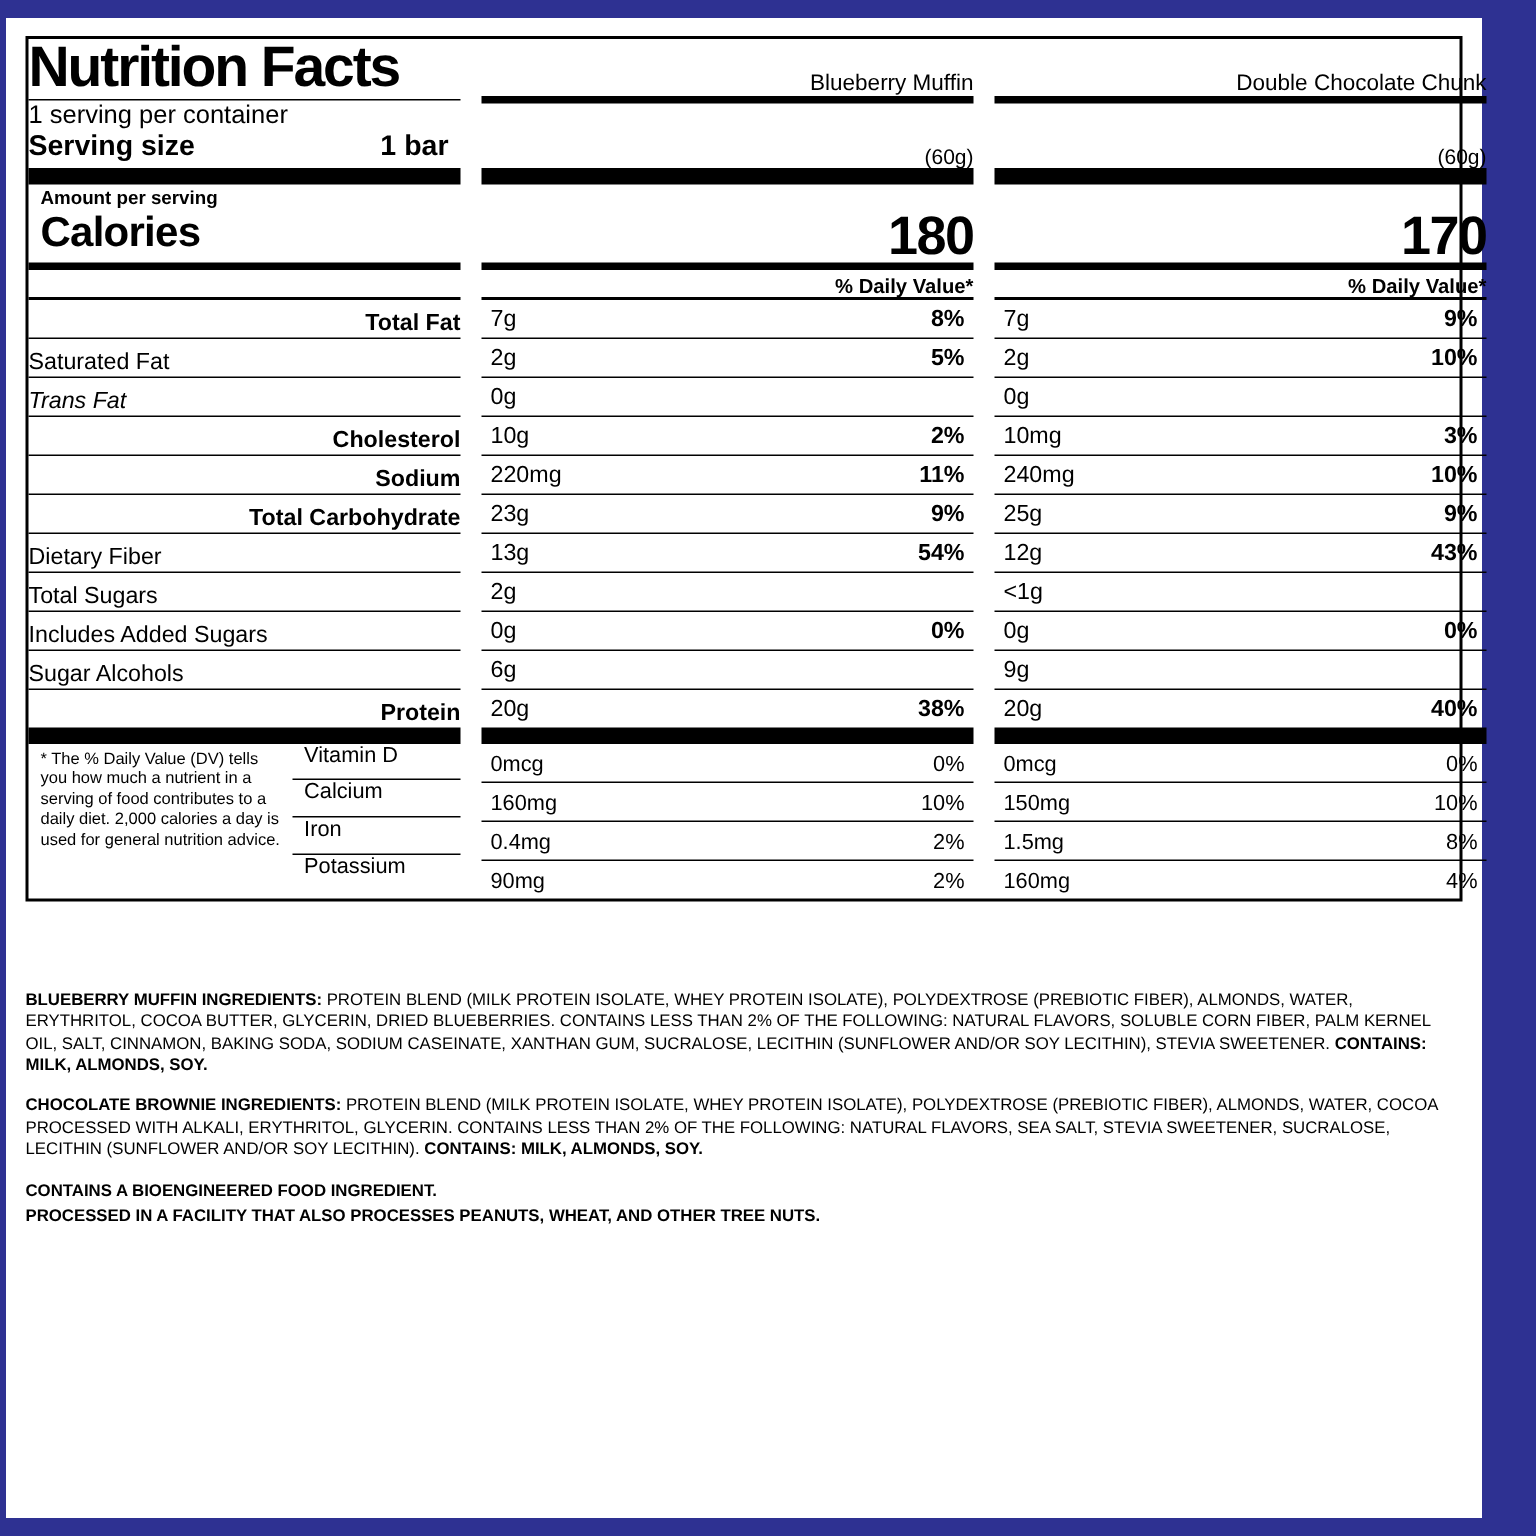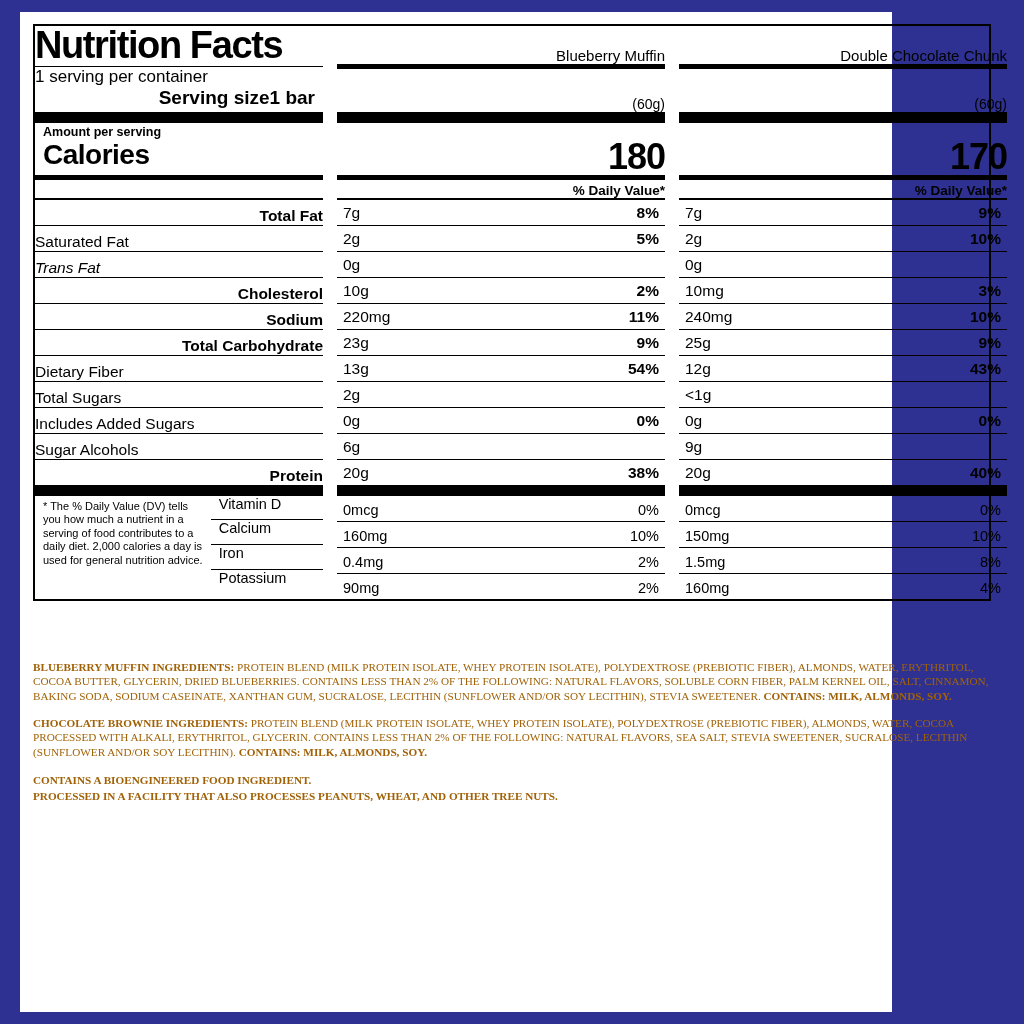--- a/index.html
+++ b/index.html
@@ -8,23 +8,23 @@
   }
   body {
     width: 1024px;
     height: 1024px;
     background: #2e3192;
     font-family: "Liberation Sans", sans-serif;
     -webkit-font-smoothing: antialiased;
   }
   .page {
     position: absolute;
-    left: 20px;
+    left: 4px;
     top: 12px;
-    width: 872px;
+    width: 984px;
     height: 1000px;
     background: #ffffff;
     box-sizing: border-box;
   }
   .panel {
     position: absolute;
     left: 13px;
     top: 12px;
     width: 958px;
     box-sizing: border-box;
@@ -64,21 +64,21 @@
   }
   .serv-line {
     font-size: 17px;
     padding: 2px 8px 1px 8px;
   }
   .serv-size {
     font-size: 19px;
     font-weight: bold;
     padding: 0 8px 3px 0;
     display: flex;
-    justify-content: flex-end;
+    justify-content: space-between;
   }
   .flavor {
     font-size: 15px;
     text-align: right;
     padding: 0 6px 4px 6px;
     white-space: nowrap;
   }
   .grams {
     font-size: 14px;
     text-align: right;
@@ -152,22 +152,21 @@
   }
   .vit-split { display: flex; justify-content: space-between; }
   .vit-split .note { width: 170px; }
   .vit-split .names { width: 118px; }
 
   
   .ingredients {
     position: absolute;
     left: 13px;
     width: 958px;
-    color: #a16207;
-    font-family: Liberation Serif, serif;
+    color: #000000;
   }
   .ing-block {
     font-size: 11.2px;
     line-height: 1.28;
     margin-bottom: 13px;
     text-align: left;
   }
   .ing-block b { font-weight: bold; }
   .ing-head {
     font-weight: bold;

